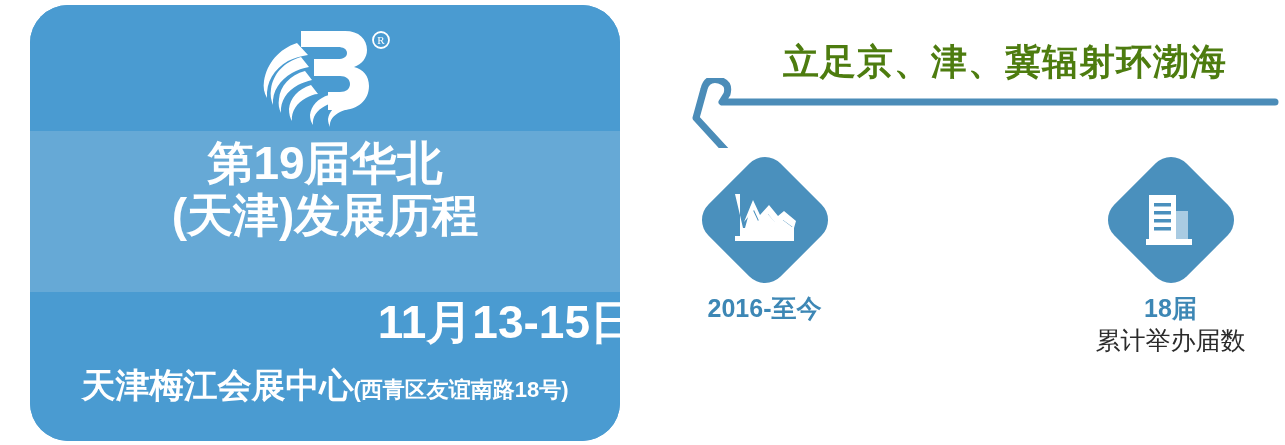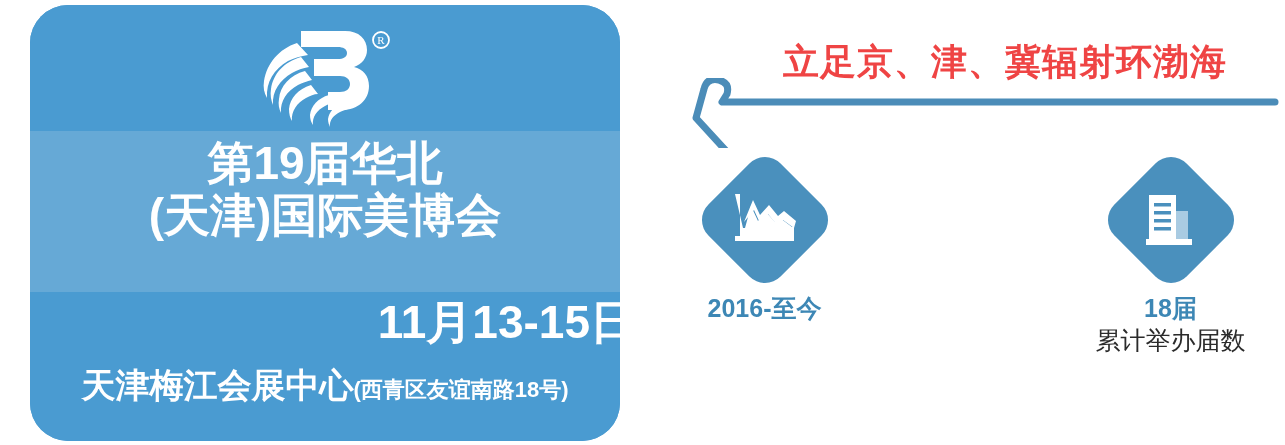--- a/index.html
+++ b/index.html
@@ -119,21 +119,21 @@
     height: 445px;
   }
   .headline {
     position: absolute;
     left: 85px;
     top: 38px;
     width: 540px;
     text-align: center;
     font-size: 36px;
     font-weight: bold;
-    color: #ef4444;
+    color: #4d7c0f;
     white-space: nowrap;
     letter-spacing: 1px;
   }
   .rule-svg {
     position: absolute;
     left: 20px;
     top: 78px;
   }
 
   .stats {
@@ -215,21 +215,21 @@
         <g>
           <circle cx="126" cy="17" r="8" fill="none" stroke="#ffffff" stroke-width="1.8"></circle>
           <text x="126" y="21" font-size="11" font-family="Liberation Serif, serif" fill="#ffffff" text-anchor="middle">R</text>
         </g>
       </svg>
     </div>
 
     <div class="card-text">
       <div class="title-block">
         <div class="title-line">第19届华北</div>
-        <div class="title-line">(天津)国际美博会</div>
+        <div class="title-line">(天津)发展历程</div>
       </div>
 
       <div class="date-line">11月13-15日</div>
 
       <div class="venue-line">
         <span class="venue-main">天津梅江会展中心</span><span class="venue-sub">(西青区友谊南路18号)</span>
       </div>
     </div>
   </div>
 

